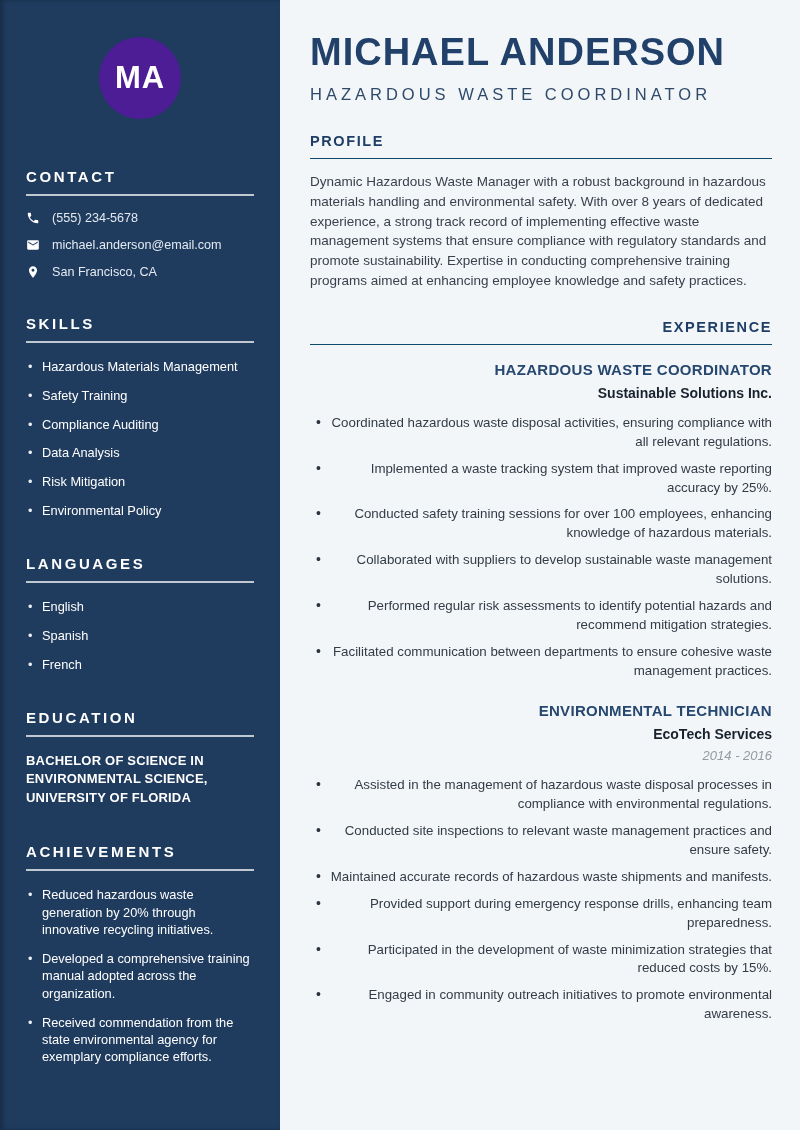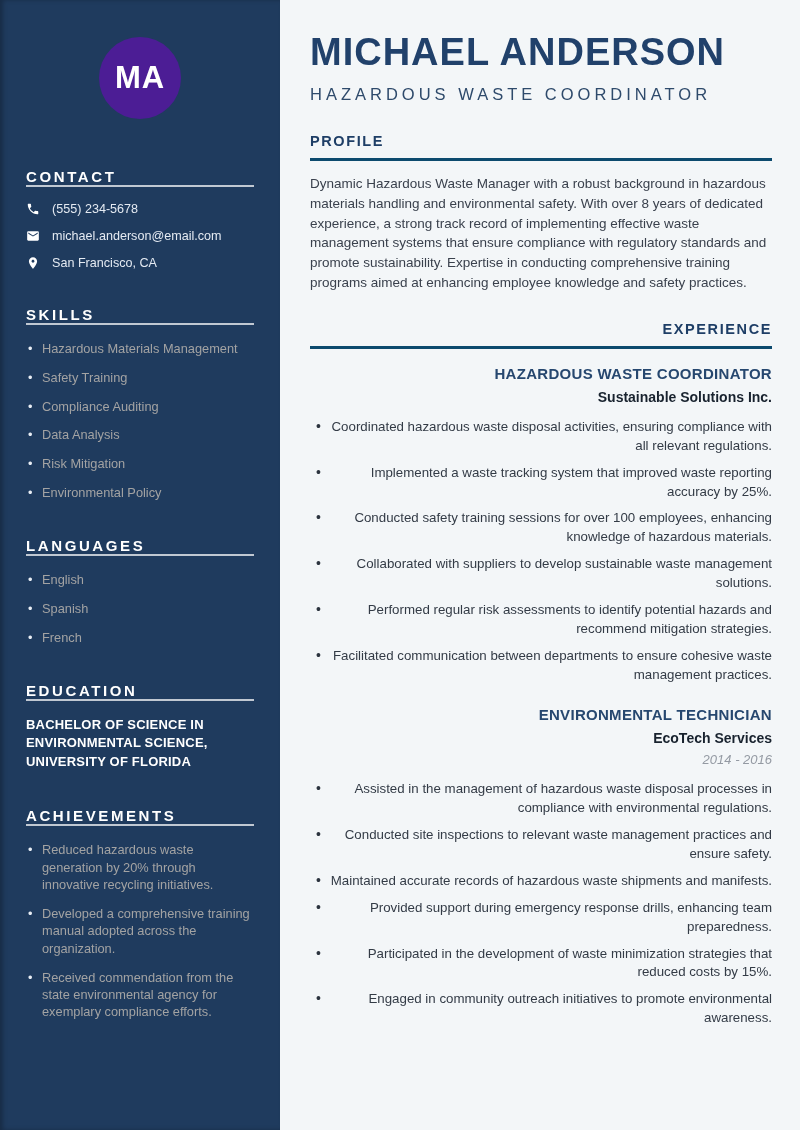--- a/index.html
+++ b/index.html
@@ -37,41 +37,42 @@
     font-weight: bold;
     letter-spacing: 1px;
     margin: 0 auto 49px auto;
   }
   .side-section { margin-bottom: 36px; }
   .side-heading {
     color: #ffffff;
     font-size: 15px;
     font-weight: bold;
     letter-spacing: 2.6px;
+    padding-bottom: 9px;
     border-bottom: 2px solid rgba(255,255,255,0.72);
     margin-bottom: 15px;
   }
   .contact-list { list-style: none; }
   .contact-list li {
     display: flex;
     align-items: center;
     gap: 12px;
     font-size: 12.6px;
     margin-bottom: 13px;
     color: #e4eaf2;
   }
   .cicon { width: 14px; height: 14px; flex-shrink: 0; display: inline-flex; }
   .cicon svg { width: 14px; height: 14px; fill: #ffffff; }
   .side-list { list-style: none; }
   .side-list li {
     position: relative;
     padding-left: 16px;
     font-size: 12.8px;
     margin-bottom: 11.5px;
-    color: #a3a3a3;
+    color: #ffffff;
     line-height: 1.35;
   }
   .side-list li::before {
     content: "\2022";
     position: absolute;
     left: 2px;
     top: 0;
     color: #e8edf4;
   }
   .degree {
@@ -102,21 +103,21 @@
     font-size: 16.5px;
     letter-spacing: 4px;
     margin-top: 12px;
   }
   .main-heading {
     color: #1e3e66;
     font-size: 14.5px;
     font-weight: bold;
     letter-spacing: 1.6px;
     padding-bottom: 9px;
-    border-bottom: 3px solid #0c4a6e;
+    border-bottom: 1px solid #0c4a6e;
   }
   .profile-section { margin-top: 29px; }
   .profile-text {
     margin-top: 13px;
     font-size: 13.5px;
     line-height: 1.47;
     color: #3a414d;
   }
   .experience-section { margin-top: 28px; text-align: right; }
   .job { margin-top: 16px; }

